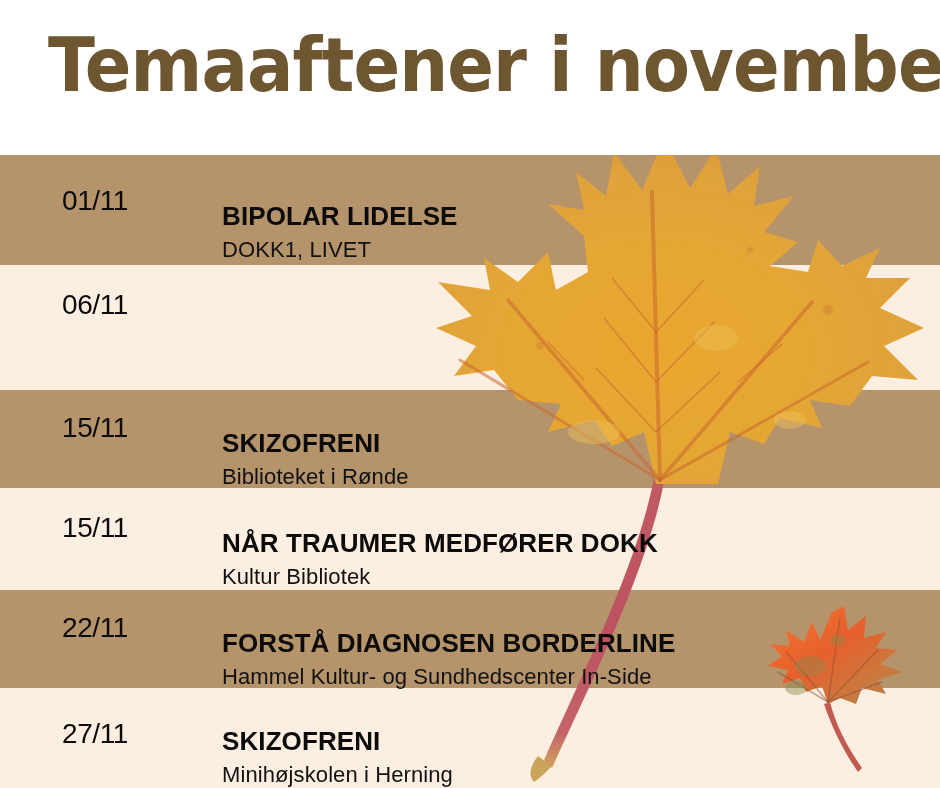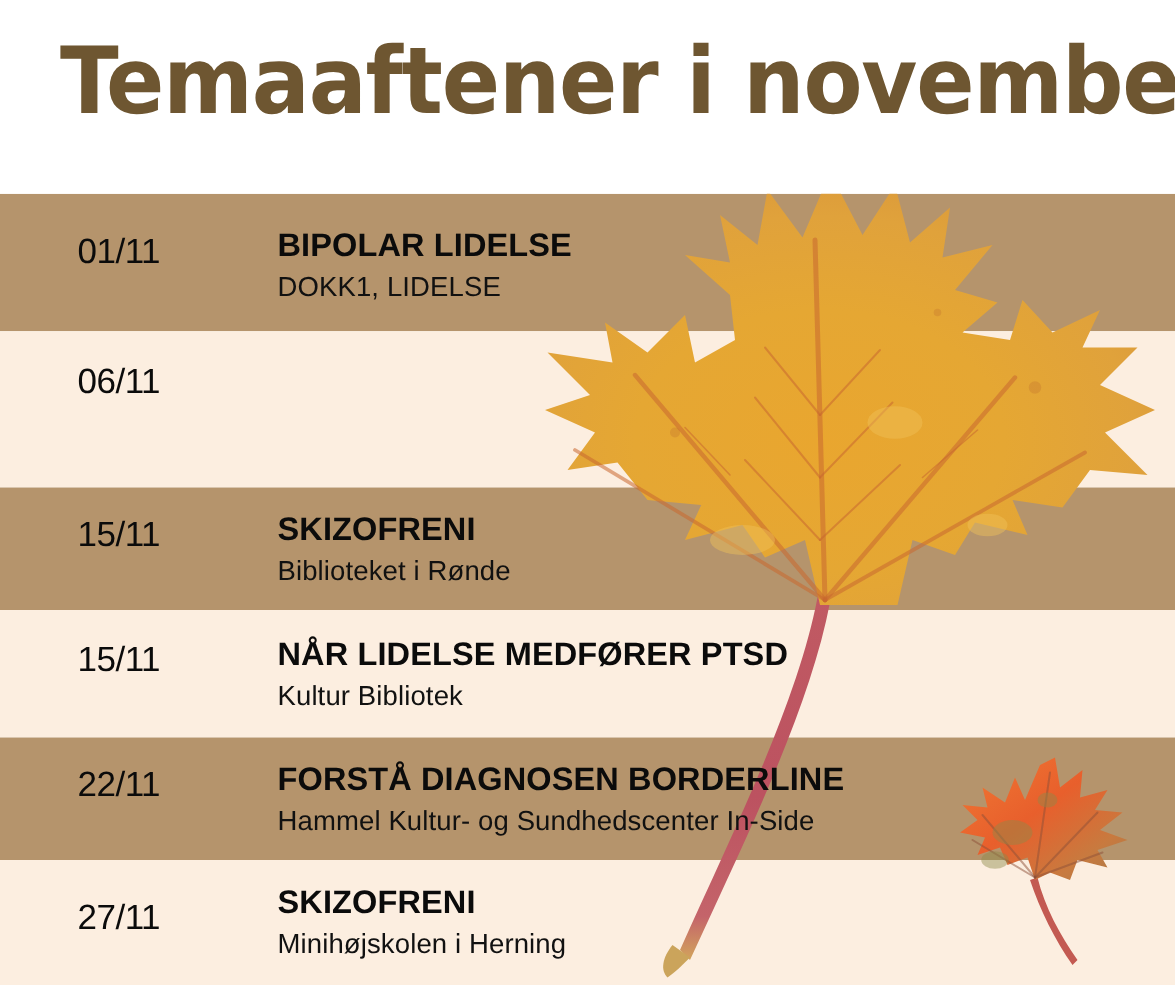--- a/index.html
+++ b/index.html
@@ -77,20 +77,21 @@
     left: 222px;
     width: 700px;
   }
   .ev-title {
     font-size: 26px;
     font-weight: bold;
     letter-spacing: 0.1px;
     line-height: 1.30;
     color: #0b0b0b;
     white-space: pre-line;
+    margin-top: 20px;
   }
   .ev-place {
     font-size: 22px;
     font-weight: normal;
     letter-spacing: 0.1px;
     line-height: 1.30;
     color: #111111;
     margin-top: 2px;
   }
 
@@ -219,40 +220,40 @@
   </svg>
 
   <div id="header">
     <div id="poster-title">Temaaftener i november</div>
   </div>
 
   <div class="row-text" style="top:155px;height:110px;">
     <div class="ev-date" style="top:30px;">01/11</div>
     <div class="ev-body" style="top:25px;">
       <div class="ev-title">BIPOLAR LIDELSE</div>
-      <div class="ev-place">DOKK1, LIDELSE</div>
+      <div class="ev-place">DOKK1, LIVET</div>
     </div>
   </div>
 
   <div class="row-text" style="top:265px;height:125px;">
     <div class="ev-date" style="top:24px;">06/11</div>
   </div>
 
   <div class="row-text" style="top:390px;height:98px;">
     <div class="ev-date" style="top:22px;">15/11</div>
     <div class="ev-body" style="top:17px;">
       <div class="ev-title">SKIZOFRENI</div>
       <div class="ev-place">Biblioteket i Rønde</div>
     </div>
   </div>
 
   <div class="row-text" style="top:488px;height:102px;">
     <div class="ev-date" style="top:24px;">15/11</div>
     <div class="ev-body" style="top:19px;">
-      <div class="ev-title">NÅR LIDELSE MEDFØRER PTSD</div>
+      <div class="ev-title">NÅR TRAUMER MEDFØRER DOKK</div>
       <div class="ev-place">Kultur Bibliotek</div>
     </div>
   </div>
 
   <div class="row-text" style="top:590px;height:84px;">
     <div class="ev-date" style="top:22px;">22/11</div>
     <div class="ev-body" style="top:17px;">
       <div class="ev-title">FORSTÅ DIAGNOSEN BORDERLINE</div>
       <div class="ev-place">Hammel Kultur- og Sundhedscenter In-Side</div>
     </div>

